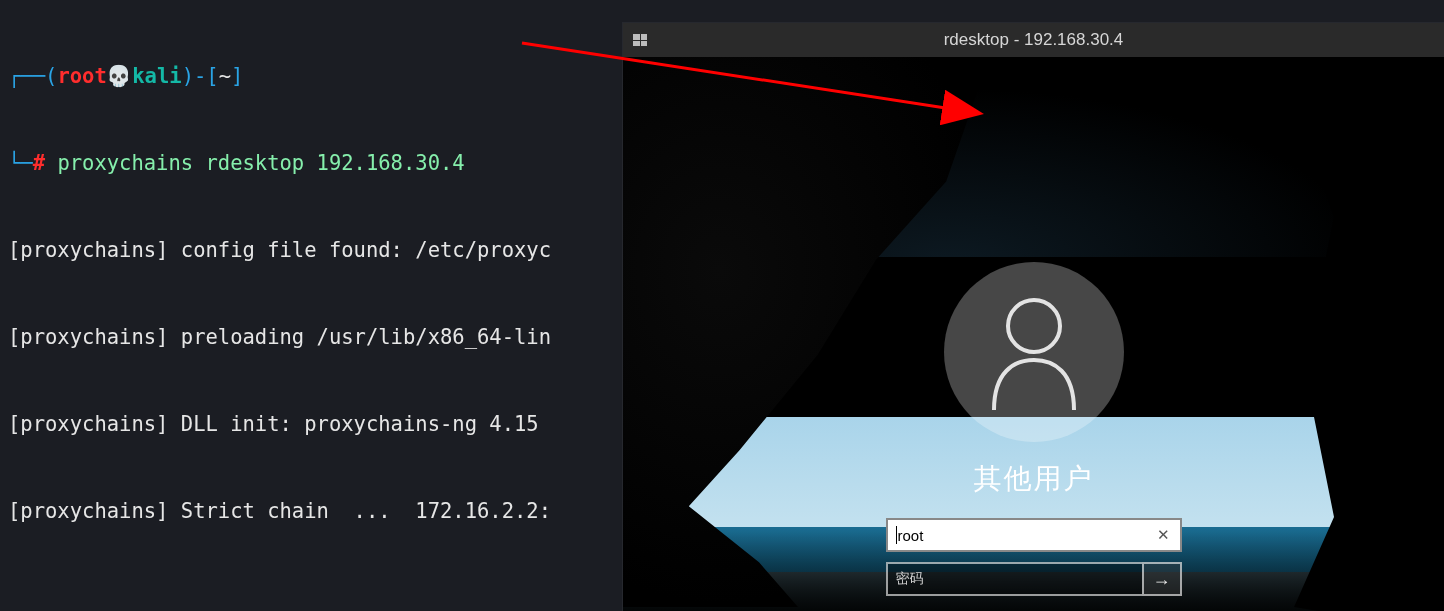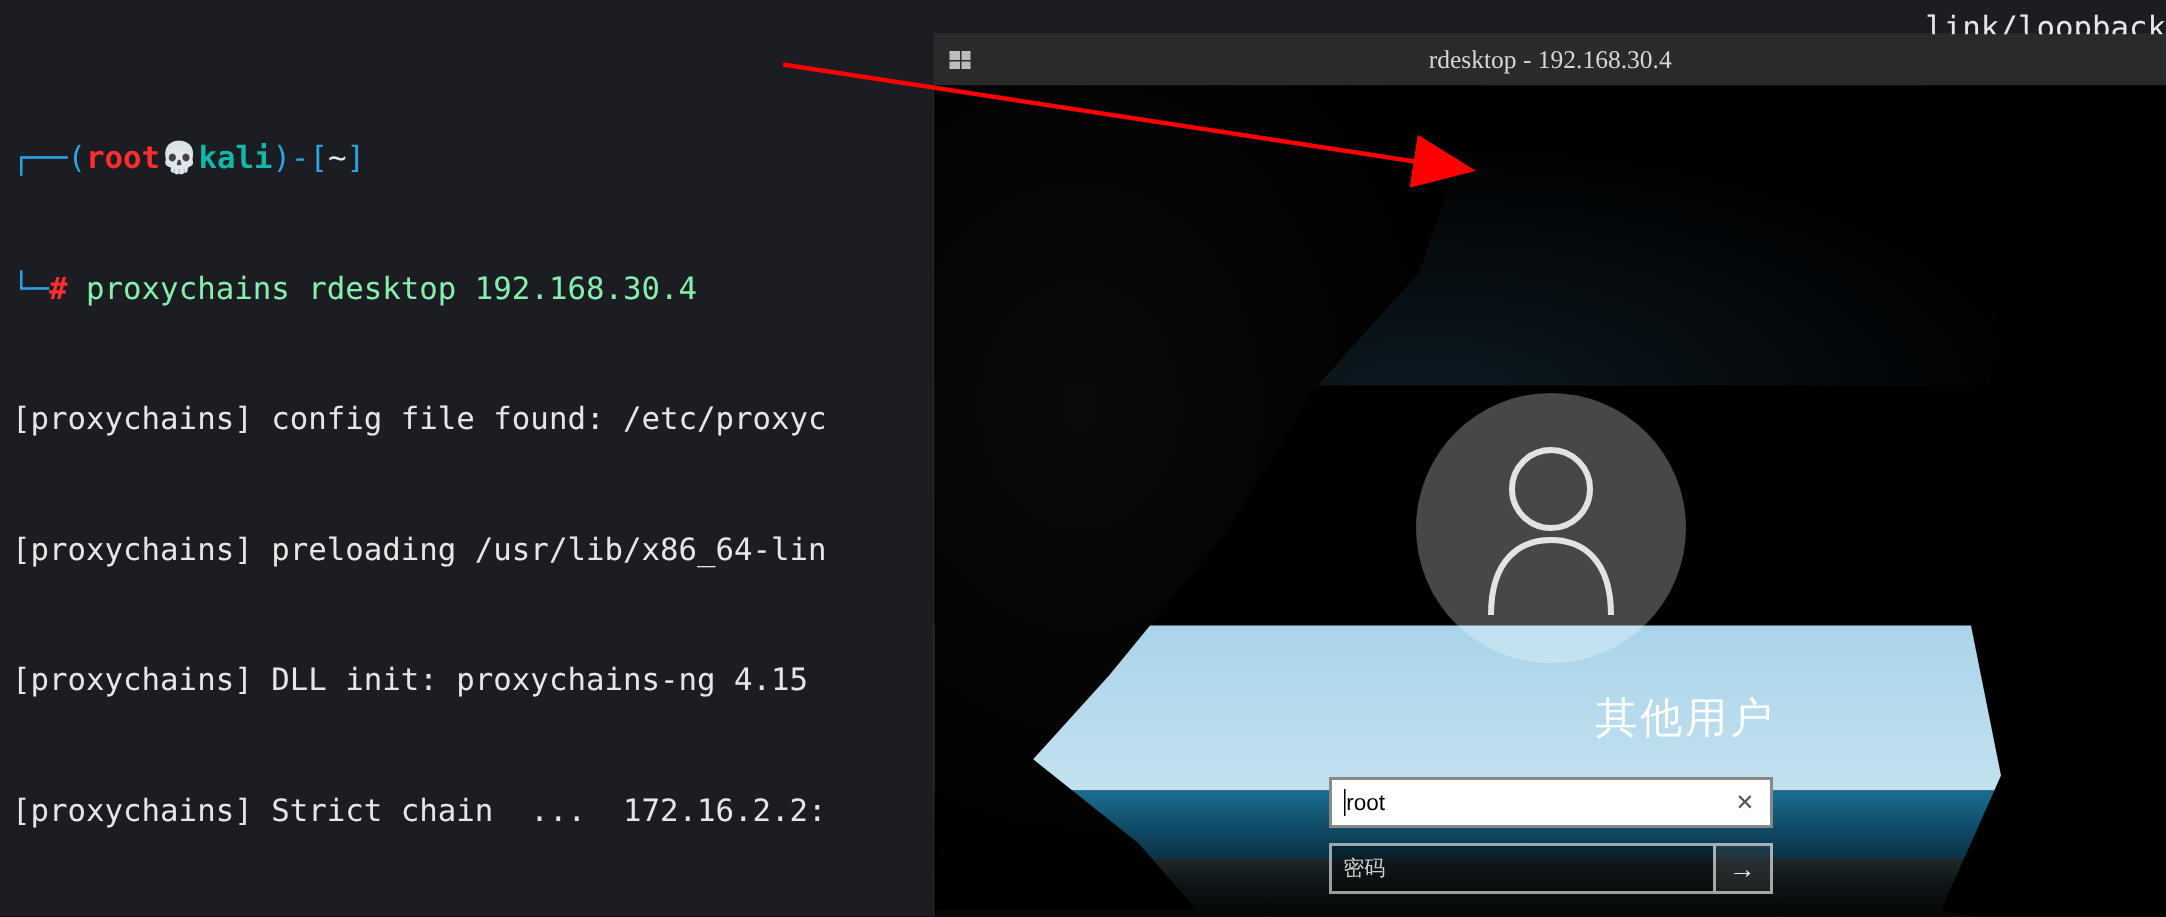--- a/index.html
+++ b/index.html
@@ -77,21 +77,21 @@
     gap: 1px;
   }
   .titlebar .win-icon span {
     background: #bcbcbc;
   }
   .titlebar .title {
     position: absolute;
     left: 0; right: 0;
     text-align: center;
     color: #d6d6d6;
-    font-family: Liberation Serif, serif;
+    font-family: Liberation Sans, sans-serif;
     font-size: 17px;
     font-weight: 500;
     pointer-events: none;
   }
 
   .rdp-content {
     flex: 1;
     position: relative;
     overflow: hidden;
     background: #000;
@@ -165,21 +165,20 @@
     display: flex;
     align-items: center;
     justify-content: center;
   }
   .avatar-circle svg { opacity: 0.85; }
   .user-label {
     font-size: 28px;
     font-weight: 400;
     margin-bottom: 20px;
     letter-spacing: 2px;
-    text-align: right;
   }
   .fields {
     display: flex;
     flex-direction: column;
     gap: 10px;
     align-items: center;
   }
   .username-box {
     width: 296px;
     height: 34px;
@@ -235,21 +234,20 @@
     justify-content: center;
     color: #e6e6e6;
     font-size: 18px;
     cursor: pointer;
   }
 </style>
 </head>
 <body>
 
 <div class="terminal">
-  <span class="top-right">link/loopback</span>
   <div><span class="t-arrow-line">┌──</span><span class="t-paren">(</span><span class="t-user">root</span><span class="t-skull">💀</span><span class="t-host">kali</span><span class="t-paren">)</span><span class="t-bracket">-</span><span class="t-bracket">[</span><span class="t-path">~</span><span class="t-bracket">]</span></div>
   <div><span class="t-arrow-line">└─</span><span class="t-hash">#</span> <span class="t-cmd">proxychains rdesktop 192.168.30.4</span></div>
   <div>[proxychains] config file found: /etc/proxyc</div>
   <div>[proxychains] preloading /usr/lib/x86_64-lin</div>
   <div>[proxychains] DLL init: proxychains-ng 4.15</div>
   <div>[proxychains] Strict chain  ...  172.16.2.2:</div>
   <div></div>
   
   
   

